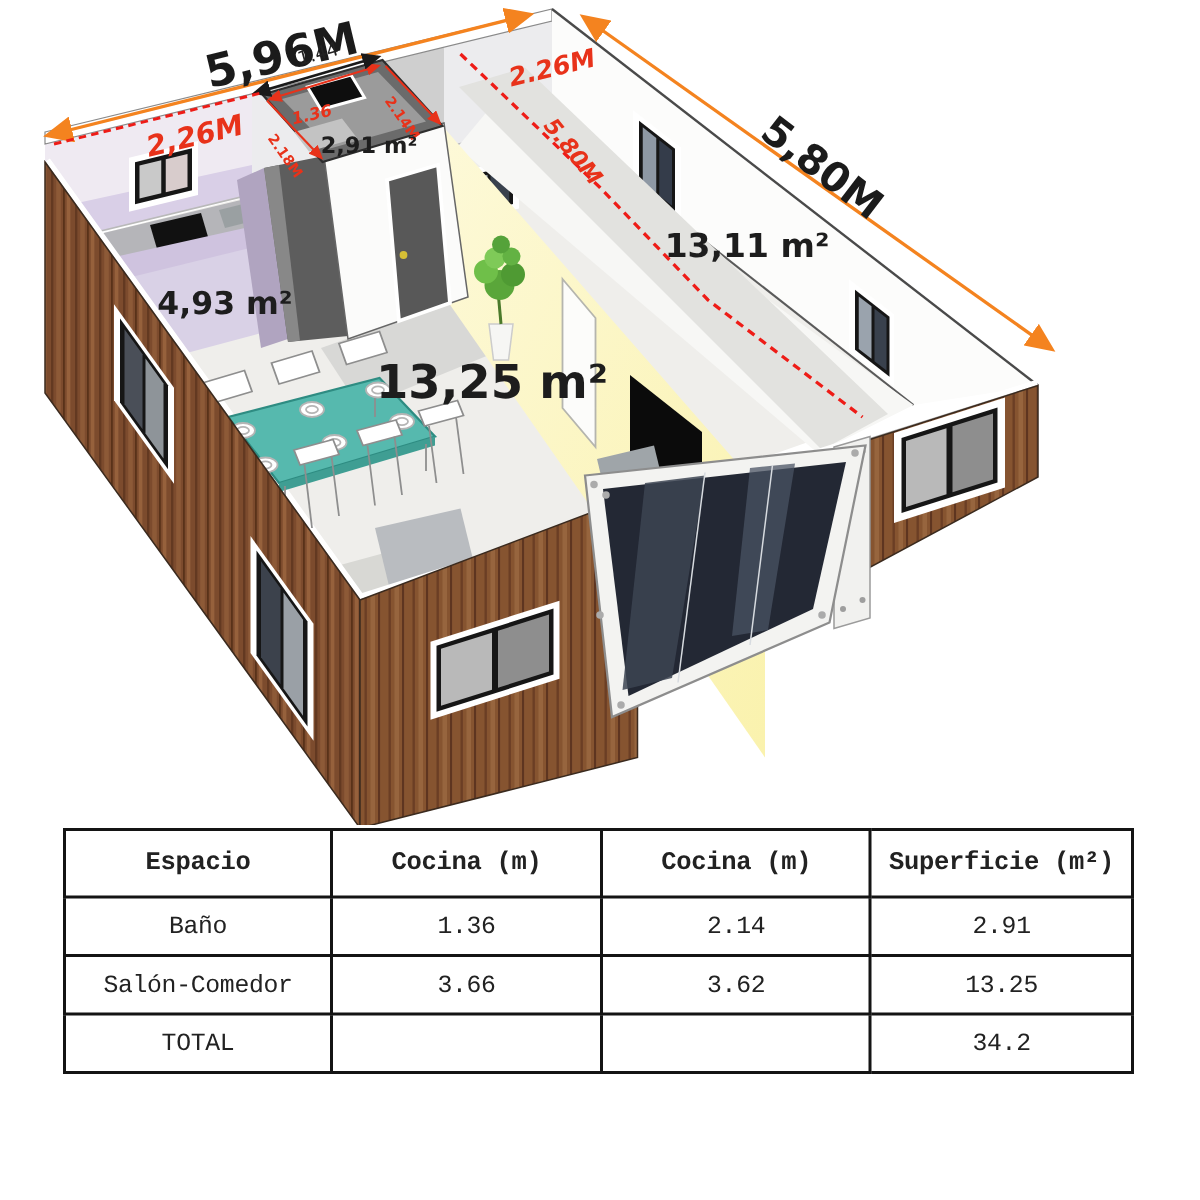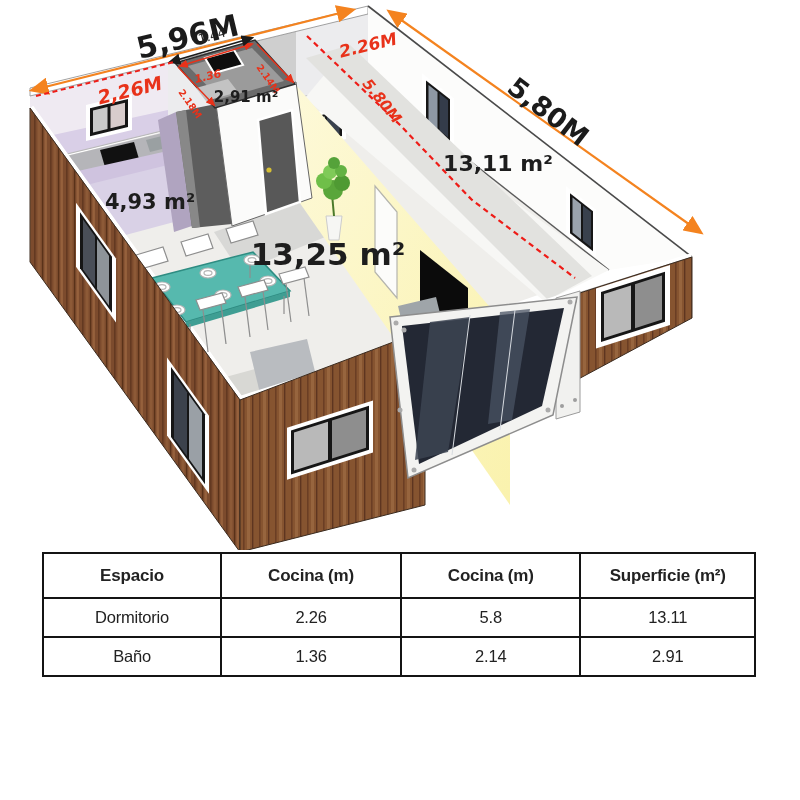--- a/index.html
+++ b/index.html
@@ -8,21 +8,21 @@
   .plan{position:absolute;left:0;top:0;}
   .dim-xl{font-family:"DejaVu Sans",sans-serif;font-weight:bold;fill:#1b1b1b;}
   .dim-red{font-family:"DejaVu Sans",sans-serif;font-weight:bold;font-style:italic;fill:#e8321a;}
   .dim-red-s{font-family:"DejaVu Sans",sans-serif;font-weight:bold;fill:#e8321a;}
   .dim-sm{font-family:"DejaVu Sans",sans-serif;fill:#222;}
   .area{font-family:"DejaVu Sans",sans-serif;font-weight:bold;fill:#1d1d1d;}
   
   .dims-table{position:absolute;left:42px;top:552px;width:714px;border-collapse:collapse;
       table-layout:fixed;}
   .dims-table th,.dims-table td{border:2px solid #141414;text-align:center;vertical-align:middle;
-      color:#222;font-family:Liberation Sans, sans-serif;}
+      color:#222;font-family:Liberation Mono, monospace;}
   .dims-table th{height:41px;font-size:17px;font-weight:bold;letter-spacing:-0.2px;}
   .dims-table td{height:35px;font-size:16.5px;letter-spacing:-0.2px;}
   .c0{width:25.0%}.c1{width:25.3%}.c2{width:25.2%}.c3{width:24.5%}
 </style>
 </head>
 <body>
 
 <div class="page">
 
 <svg class="plan" width="800" height="550" viewBox="0 0 800 550">
@@ -285,27 +285,33 @@
   <thead>
     <tr>
       <th class="c0">Espacio</th>
       <th class="c1">Cocina (m)</th>
       <th class="c2">Cocina (m)</th>
       <th class="c3">Superficie (m²)</th>
     </tr>
   </thead>
   <tbody>
     <tr>
-      <td>Dormitorio</td>
-      <td>2.26</td>
-      <td>5.8</td>
-      <td>13.11</td>
-    </tr>
-    <tr>
       <td>Baño</td>
       <td>1.36</td>
       <td>2.14</td>
       <td>2.91</td>
     </tr>
+    <tr>
+      <td>Salón-Comedor</td>
+      <td>3.66</td>
+      <td>3.62</td>
+      <td>13.25</td>
+    </tr>
+    <tr>
+      <td>TOTAL</td>
+      <td></td>
+      <td></td>
+      <td>34.2</td>
+    </tr>
   </tbody>
 </table>
 
 </div>
 
 </body></html>

